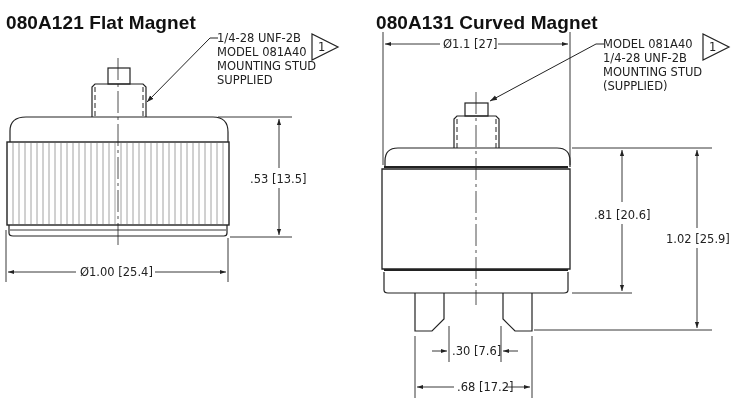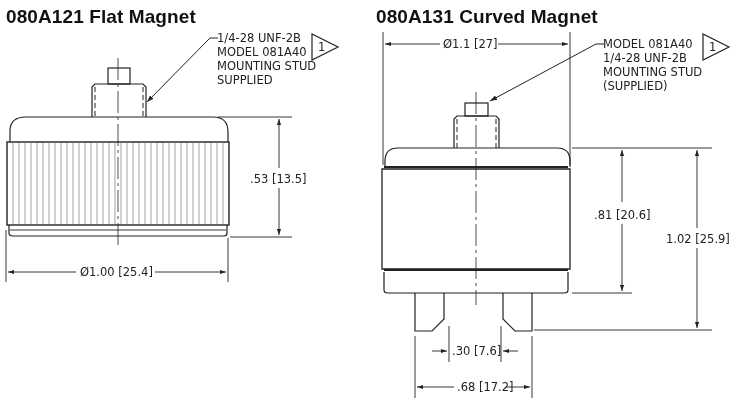--- a/index.html
+++ b/index.html
@@ -1,17 +1,17 @@
 <!DOCTYPE html>
 <html><head>
   <meta charset="utf-8">
   <style>
     html, body { margin: 0; padding: 0; background: #ffffff; }
     body { width: 736px; height: 400px; position: relative; overflow: hidden; font-family: "Liberation Sans", sans-serif; }
-    .title { position: absolute; top: 6px; font-family: "Liberation Sans", sans-serif; font-weight: bold; font-size: 19px; color: #111; letter-spacing: 0.1px; white-space: nowrap; }
+    .title { position: absolute; top: 12px; font-family: "Liberation Sans", sans-serif; font-weight: bold; font-size: 19px; color: #111; letter-spacing: 0.1px; white-space: nowrap; }
     #title-left { left: 6px; }
     #title-right { left: 376px; }
     svg#drawing { position: absolute; left: 0; top: 0; }
     svg text { font-family: "DejaVu Sans", sans-serif; fill: #222; }
     .note { font-size: 11.5px; }
     .dim { font-size: 11.5px; }
   </style>
 </head>
 <body>
 

